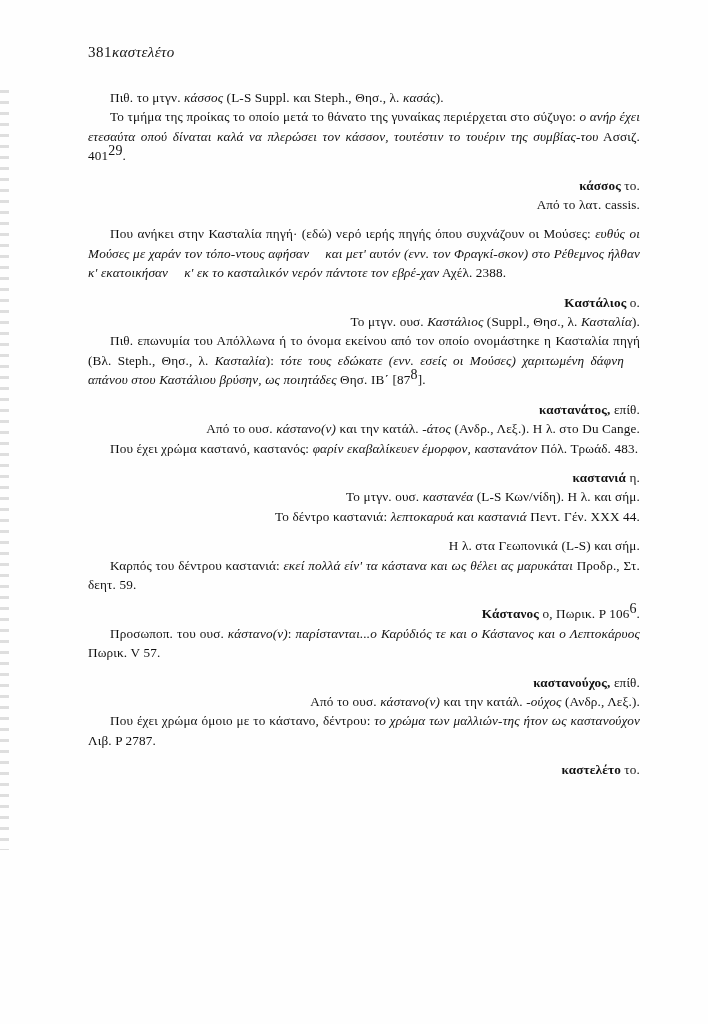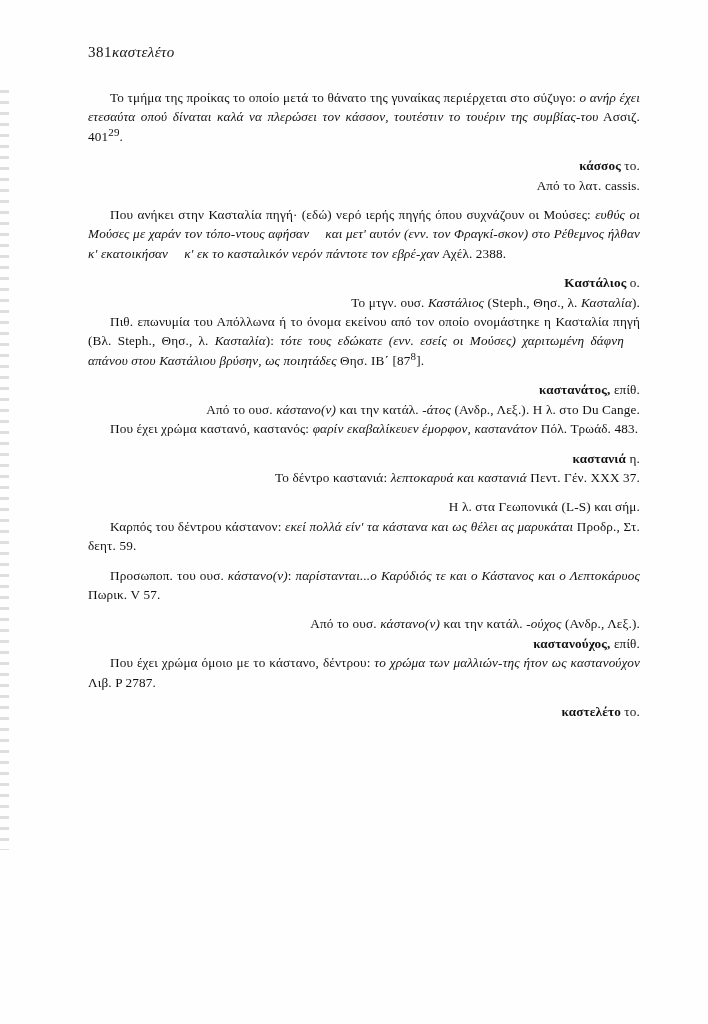--- a/index.html
+++ b/index.html
@@ -74,21 +74,21 @@
   .gap {
     height: 10px;
   }
   .hw {
     font-weight: bold;
   }
   .it {
     font-style: italic;
   }
   .sup {
-    font-size: 11px;
+    font-size: 14px;
     vertical-align: super;
     line-height: 0;
   }
   .sp {
     display: inline-block;
     width: 16px;
   }
   .nojust {
     text-align: right;
   }
@@ -101,77 +101,80 @@
   <div id="scan-edge"></div>
 
   <div id="header">
     <div id="folio">381</div>
     <div id="runhead">καστελέτο</div>
   </div>
 
   <div id="body-col">
 
     <div class="entry">
+      <p class="block"><span>Πιθ. το μτγν. </span><span class="it">κάσσος</span><span> (L-S Suppl. και Steph., Θησ., λ. </span><span class="it">κασάς</span><span>).</span></p>
       <p class="block"><span>Το τμήμα της προίκας το οποίο μετά το θάνατο της γυναίκας περιέρχεται στο σύζυγο:</span> <span class="it">ο ανήρ έχει ετεσαύτα οπού δίναται καλά να πλερώσει τον κάσσον, τουτέστιν το τουέριν της συμβίας-του</span><span> Ασσιζ. 401</span><span class="sup">29</span><span>.</span></p>
     </div>
 
     <div class="gap"></div>
 
     <div class="entry">
       <p class="block nojust"><span class="hw">κάσσος</span><span> το.</span></p>
       <p class="block nojust"><span>Από το λατ. cassis.</span></p>
     </div>
 
     <div class="gap"></div>
 
     <div class="entry">
       <p class="block"><span>Που ανήκει στην Κασταλία πηγή· (εδώ) νερό ιερής πηγής όπου συχνάζουν οι Μούσες:</span> <span class="it">ευθύς οι Μούσες με χαράν τον τόπο-ντους αφήσαν</span><span class="sp"></span><span class="it">και μετ' αυτόν (ενν. τον Φραγκί-σκον) στο Ρέθεμνος ήλθαν κ' εκατοικήσαν</span><span class="sp"></span><span class="it">κ' εκ το κασταλικόν νερόν πάντοτε τον εβρέ-χαν</span><span> Αχέλ. 2388.</span></p>
     </div>
 
     <div class="gap"></div>
 
     <div class="entry">
       <p class="block nojust"><span class="hw">Καστάλιος</span><span> ο.</span></p>
-      <p class="block nojust"><span>Το μτγν. ουσ. </span><span class="it">Καστάλιος</span><span> (Steph., Θησ., λ. </span><span class="it">Κασταλία</span><span>).</span></p>
+      <p class="block nojust"><span>Το μτγν. ουσ. </span><span class="it">Καστάλιος</span><span> (Suppl., Θησ., λ. </span><span class="it">Κασταλία</span><span>).</span></p>
       <p class="block"><span>Πιθ. επωνυμία του Απόλλωνα ή το όνομα εκείνου από τον οποίο ονομάστηκε η Κασταλία πηγή (Βλ. Steph., Θησ., λ. </span><span class="it">Κασταλία</span><span>): </span><span class="it">τότε τους εδώκατε (ενν. εσείς οι Μούσες) χαριτωμένη δάφνη</span><span class="sp"></span><span class="it">απάνου στου Καστάλιου βρύσην, ως ποιητάδες</span><span> Θησ. ΙΒ΄ [87</span><span class="sup">8</span><span>].</span></p>
     </div>
 
     <div class="gap"></div>
 
     <div class="entry">
       <p class="block nojust"><span class="hw">καστανάτος,</span><span> επίθ.</span></p>
       <p class="block nojust"><span>Από το ουσ. </span><span class="it">κάστανο(ν)</span><span> και την κατάλ. </span><span class="it">-άτος</span><span> (Ανδρ., Λεξ.). Η λ. στο Du Cange.</span></p>
       <p class="block"><span>Που έχει χρώμα καστανό, καστανός: </span><span class="it">φαρίν εκαβαλίκευεν έμορφον, καστανάτον</span><span> Πόλ. Τρωάδ. 483.</span></p>
     </div>
 
     <div class="gap"></div>
 
     <div class="entry">
       <p class="block nojust"><span class="hw">καστανιά</span><span> η.</span></p>
-      <p class="block nojust"><span>Το δέντρο καστανιά: </span><span class="it">λεπτοκαρυά και καστανιά</span><span> Πεντ. Γέν. XXX 37.</span></p>
+      <p class="block nojust"><span>Το μτγν. ουσ. </span><span class="it">καστανέα</span><span> (L-S Κων/νίδη). Η λ. και σήμ.</span></p>
+      <p class="block nojust"><span>Το δέντρο καστανιά: </span><span class="it">λεπτοκαρυά και καστανιά</span><span> Πεντ. Γέν. XXX 44.</span></p>
     </div>
 
     <div class="gap"></div>
 
     <div class="entry">
       <p class="block nojust"><span>Η λ. στα Γεωπονικά (L-S) και σήμ.</span></p>
-      <p class="block"><span>Καρπός του δέντρου κάστανον: </span><span class="it">εκεί πολλά είν' τα κάστανα και ως θέλει ας μαρυκάται</span><span> Προδρ., Στ. δεητ. 59.</span></p>
+      <p class="block"><span>Καρπός του δέντρου καστανιά: </span><span class="it">εκεί πολλά είν' τα κάστανα και ως θέλει ας μαρυκάται</span><span> Προδρ., Στ. δεητ. 59.</span></p>
     </div>
 
     <div class="gap"></div>
 
     <div class="entry">
+      <p class="block nojust"><span class="hw">Κάστανος</span><span> ο, Πωρικ. P 106</span><span class="sup">6</span><span>.</span></p>
       <p class="block"><span>Προσωποπ. του ουσ. </span><span class="it">κάστανο(ν)</span><span>: </span><span class="it">παρίστανται...ο Καρύδιός τε και ο Κάστανος και ο Λεπτοκάρυος</span><span> Πωρικ. V 57.</span></p>
     </div>
 
     <div class="gap"></div>
 
     <div class="entry">
+      <p class="block nojust"><span class="hw">καστανούχος,</span><span> επίθ.</span></p>
       <p class="block nojust"><span>Από το ουσ. </span><span class="it">κάστανο(ν)</span><span> και την κατάλ. </span><span class="it">-ούχος</span><span> (Ανδρ., Λεξ.).</span></p>
-      <p class="block nojust"><span class="hw">καστανούχος,</span><span> επίθ.</span></p>
       <p class="block"><span>Που έχει χρώμα όμοιο με το κάστανο, δέντρου: </span><span class="it">το χρώμα των μαλλιών-της ήτον ως καστανούχον</span><span> Λιβ. P 2787.</span></p>
     </div>
 
     <div class="gap"></div>
 
     <div class="entry">
       <p class="block nojust"><span class="hw">καστελέτο</span><span> το.</span></p>
     </div>
 
   </div>

